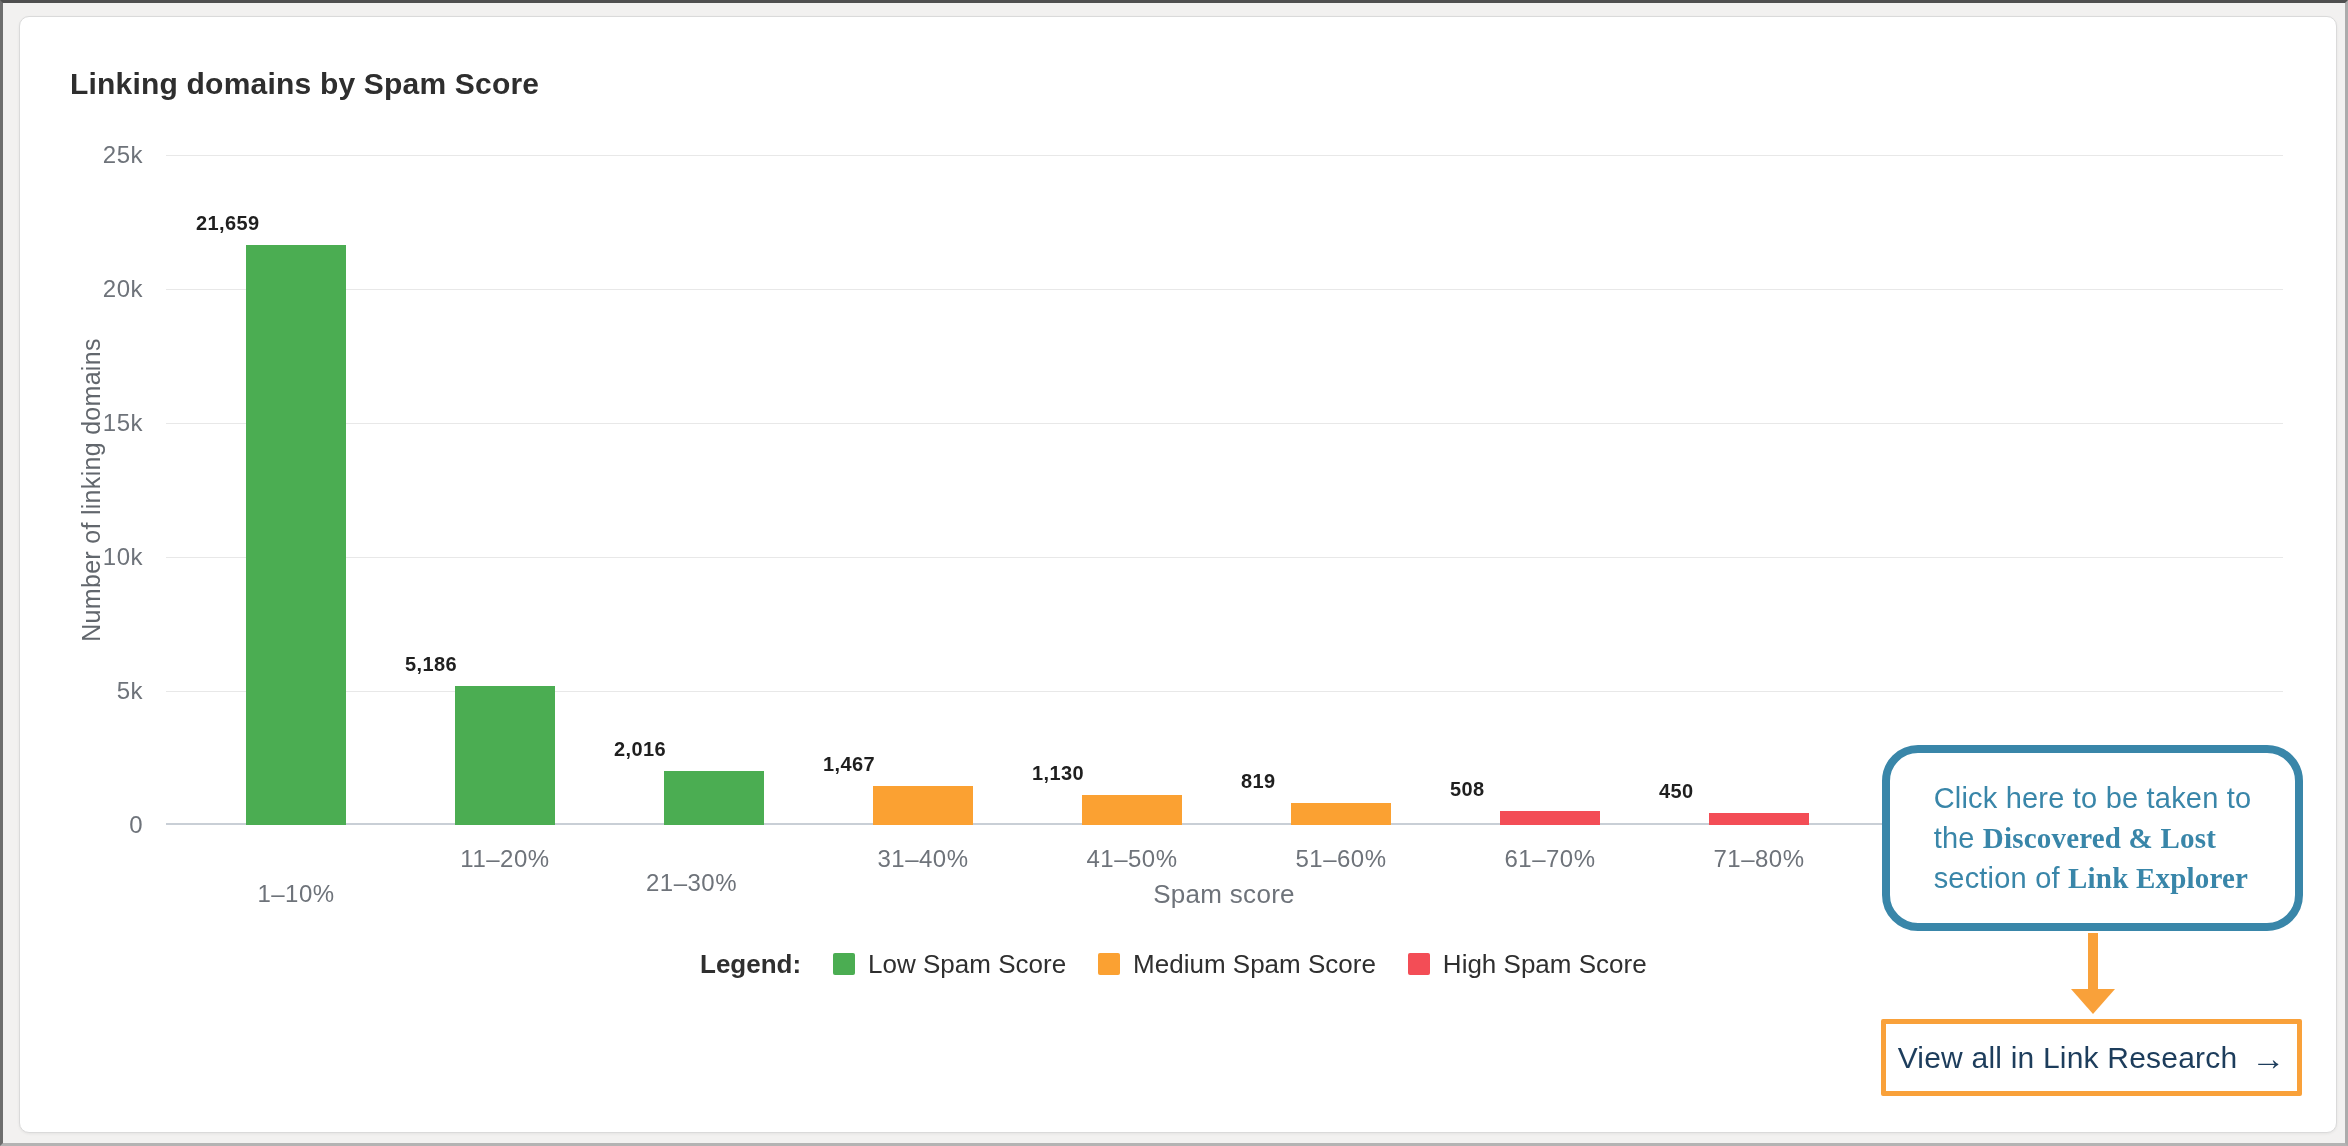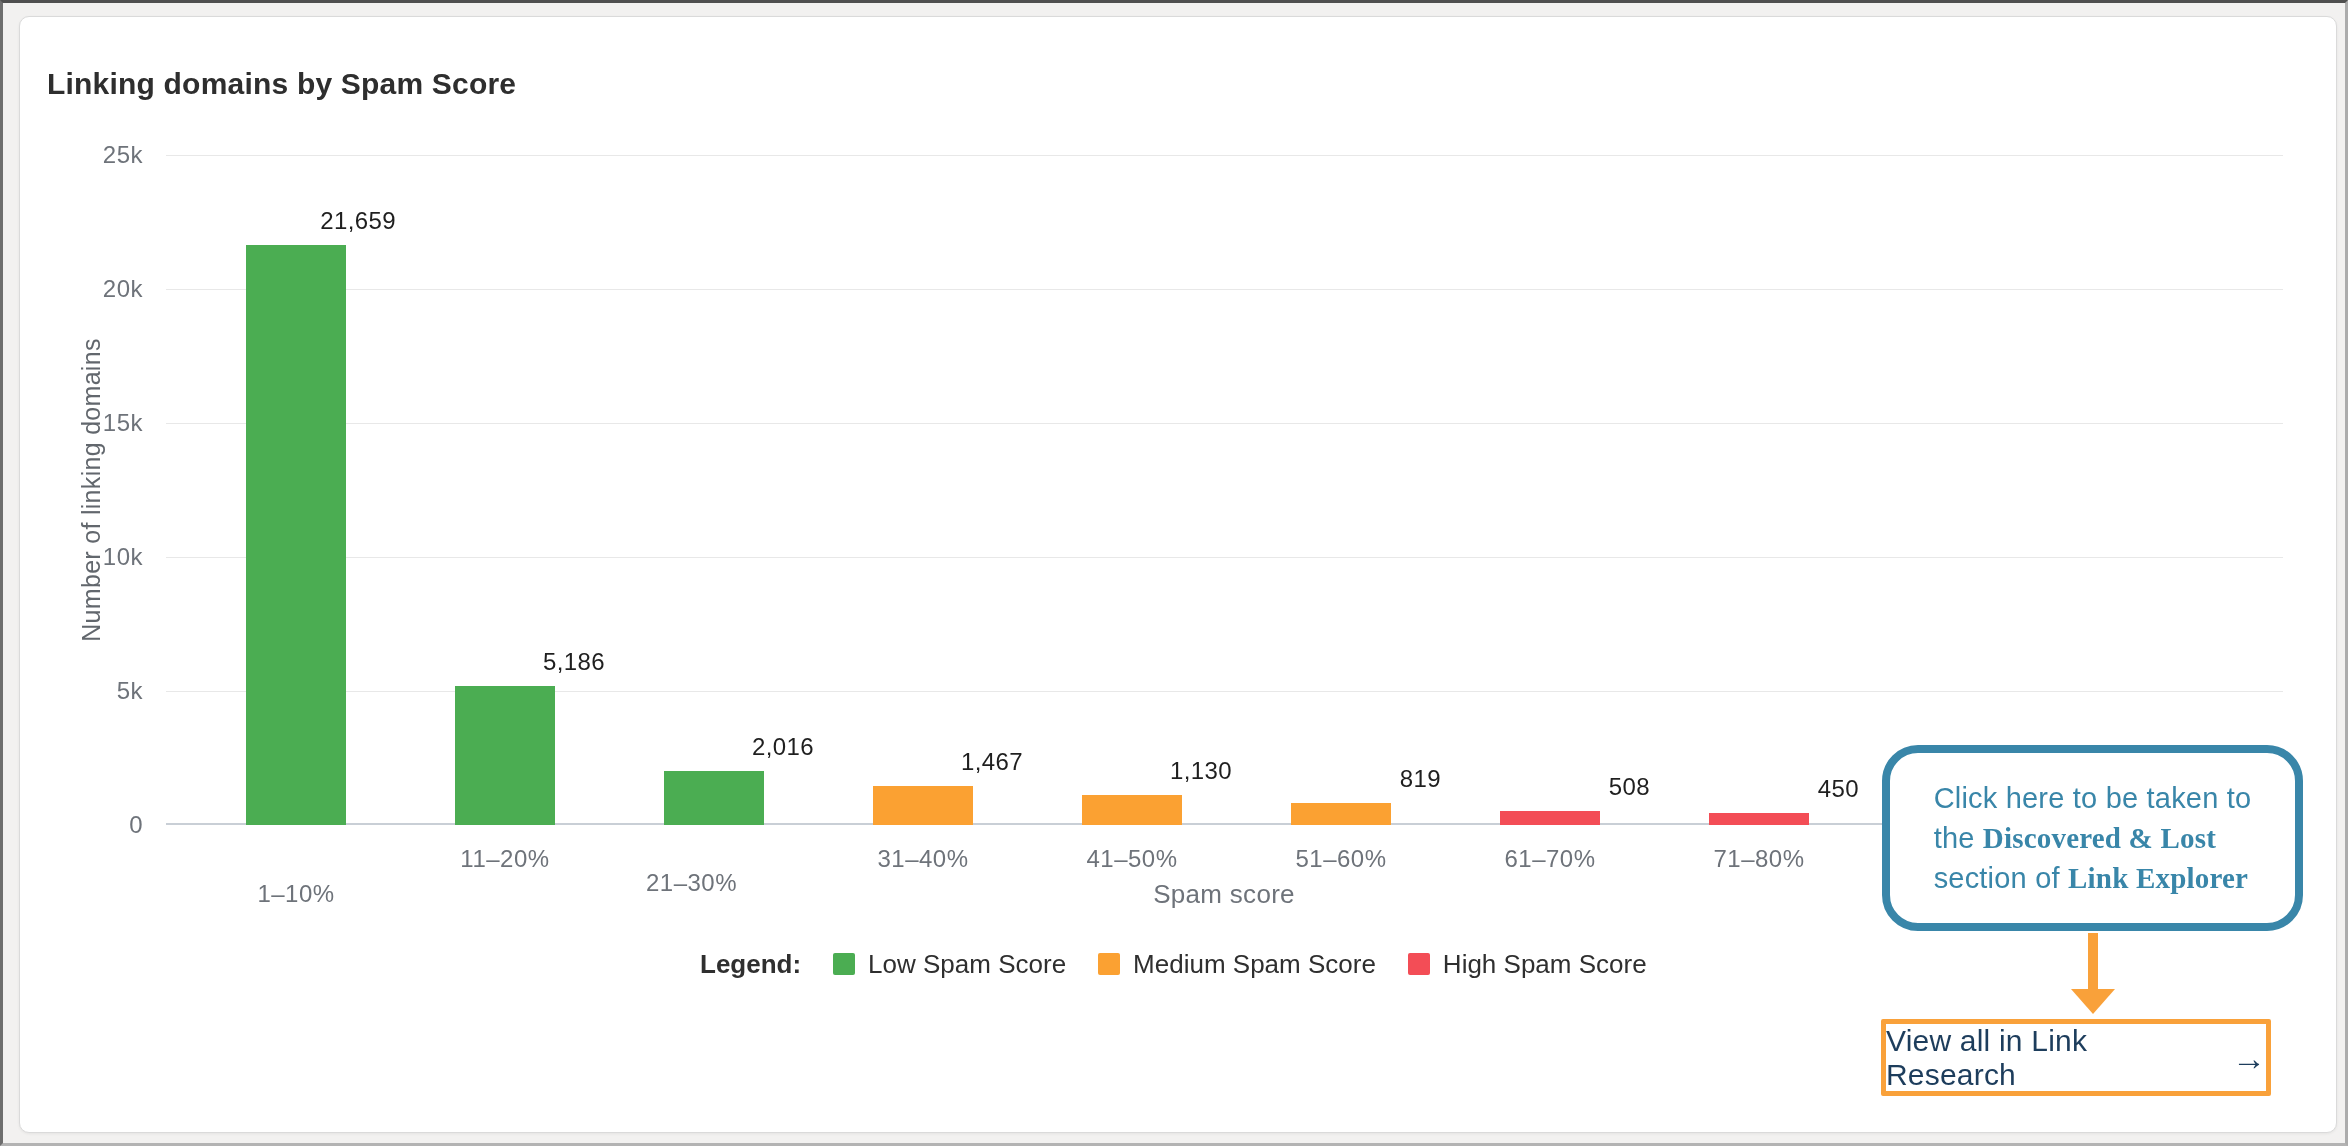--- a/index.html
+++ b/index.html
@@ -12,31 +12,31 @@
     border-right:3px solid #ACACAC;
     border-bottom:3px solid #B3B3B3;
     position:relative;
   }
   .card {
     position:absolute; left:16px; top:13px; width:2318px; height:1117px;
     background:#FFFFFF; border:1px solid #DADADA; border-radius:10px;
     box-shadow:0 1px 3px rgba(0,0,0,0.06);
   }
   .title {
-    position:absolute; left:44px; top:64px;
+    position:absolute; left:67px; top:64px;
     font-size:30px; font-weight:700; color:#2E2E2E; letter-spacing:0.2px;
   }
   
   #plot { position:absolute; left:163px; top:152px; width:2117px; height:670px; }
   .gridline { position:absolute; left:0; width:100%; height:1px; background:var(--c-grid); }
   .axisline { position:absolute; left:0; width:100%; height:2px; background:var(--c-axisline); }
   .bar { position:absolute; bottom:0; width:100px; }
   .value-label {
-    position:absolute; width:200px; text-align:right;
-    font-size:24px; font-weight:400; color:#1F1F1F; letter-spacing:0.4px;
+    position:absolute; width:200px; text-align:left;
+    font-size:20px; font-weight:700; color:#1F1F1F; letter-spacing:0.4px;
   }
   .xtick {
     position:absolute; top:690px; width:209px; text-align:center;
     font-size:24px; color:#6E737A; letter-spacing:0.5px;
   }
   #yticks { position:absolute; left:40px; top:152px; width:110px; height:670px; }
   .ytick {
     position:absolute; right:10px; width:100px; text-align:right;
     font-size:24px; color:#6E737A; letter-spacing:0.5px;
   }
@@ -71,21 +71,21 @@
   .callout-text b { font-weight:700;font-family:Liberation Serif, serif; }
   
   .arrow-stem { position:absolute; left:2085px; top:930px; width:10px; height:57px; background:var(--c-orange); }
   .arrow-head {
     position:absolute; left:2068px; top:986px; width:0; height:0;
     border-left:22px solid transparent; border-right:22px solid transparent;
     border-top:25px solid var(--c-orange);
   }
   
   .cta {
-    position:absolute; left:1878px; top:1016px; width:390px; height:77px;
+    position:absolute; left:1878px; top:1016px; width:421px; height:77px;
     background:#FFFFFF; border:5px solid var(--c-orange); border-radius:2px;
     display:flex; align-items:center; justify-content:center; gap:14px;
     cursor:pointer; text-decoration:none;
   }
   .cta-label { font-size:30px; color:var(--c-navy); letter-spacing:0.2px; }
   .cta-arrow { font-size:34px; font-weight:700; color:var(--c-navy); line-height:1; }
 </style>
 </head>
 <body>
 

